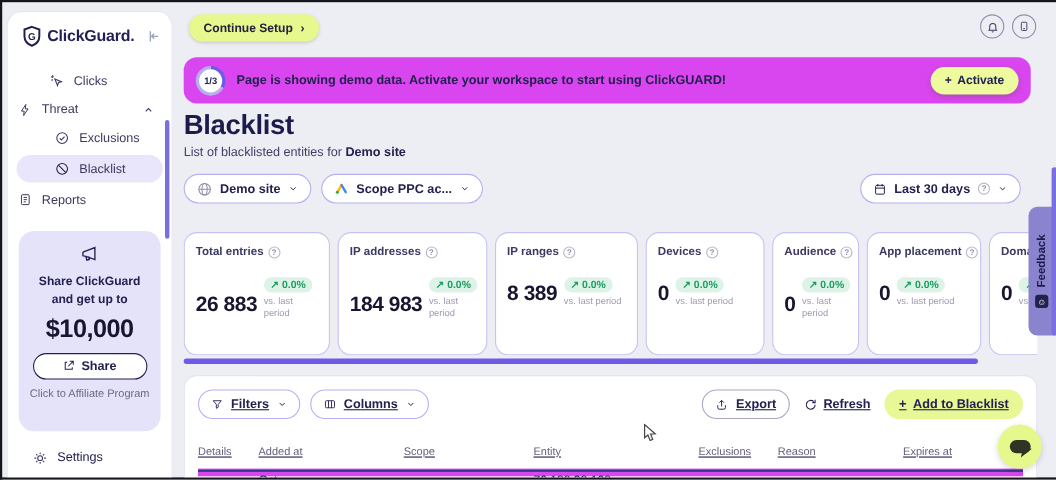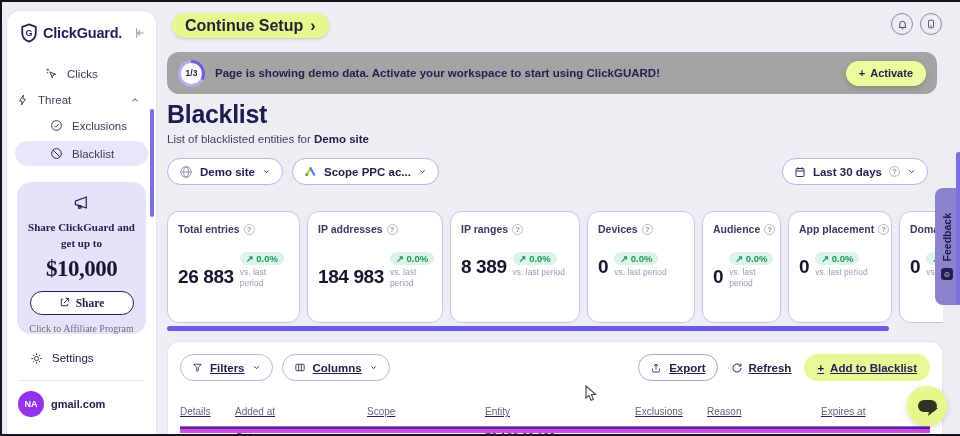--- a/index.html
+++ b/index.html
@@ -30,55 +30,54 @@
   .nav-item .lbl { font-weight:500; }
   .pl-clicks { padding-left:38px; }
   .pl-top { padding-left:10px; }
   .pl-sub { padding-left:43px; }
   .nav-chevron { margin-left:auto; margin-right:16px; color:#3c3a5e; }
   .nav-active {
     background:#e9e6fb; border-radius:999px; margin:3px 8px; height:25px; padding-left:35px;
   }
   .side-scroll { position:absolute; right:2px; top:98px; width:4px; height:108px; background:#7a6fe0; border-radius:3px; }
   .promo {
-    margin:16px 10px 0; background:#e5e3f9; border-radius:14px; padding:13px 8px 0;
+    margin:16px 10px 0; background:#e5e3f9; border-radius:14px; padding:13px 8px 28px;
     text-align:center;
-    font-family:Liberation Serif, serif;
   }
   .promo-line { font-size:11px; font-weight:700; color:#23214f; line-height:1.45; width:110px; margin:6px auto 0; }
   .promo-amount { font-size:23px; font-weight:800; color:#17152f; margin-top:4px; letter-spacing:-0.5px; }
   .share-btn {
     margin:9px auto 0; width:104px; height:24px; background:#fff; border:1px solid #23214f;
     border-radius:999px; display:flex; align-items:center; justify-content:center; gap:6px;
     font-size:11.5px; font-weight:700; cursor:pointer;
   }
   .promo-foot { margin-top:8px; font-size:10px; color:#6b6a85; }
   .settings-row { display:flex; align-items:center; gap:9px; padding-left:23px; margin-top:18px; font-size:11.5px; cursor:pointer; }
   .side-divider { border-top:1px solid #e9e9f2; margin:15px 12px 0; }
   .user-row { display:flex; align-items:center; gap:7px; padding:10px 8px 0 11px; }
   .avatar { width:26px; height:26px; border-radius:50%; background:#9333ea; color:#fff;
     font-size:9px; font-weight:700; display:flex; align-items:center; justify-content:center; flex:none; }
   .user-name { font-size:11px; font-weight:700; color:#23214f; }
 
   
   .continue-btn {
     position:absolute; left:170px; top:11px; height:25px; padding:12px 13px;
     background:#e7f88f; border-radius:999px; display:flex; align-items:center; gap:7px;
-    font-size:16px; font-weight:700; color:#23223a; cursor:pointer;
+    font-size:11px; font-weight:700; color:#23223a; cursor:pointer;
     box-shadow:0 1px 3px rgba(90,90,40,.25);
   }
   .hdr-circle {
     position:absolute; top:11px; width:22px; height:22px; border:1px solid #8d8bb0; border-radius:50%;
     display:flex; align-items:center; justify-content:center; color:#3c3a5e; background:transparent; cursor:pointer;
   }
 
   
   .banner {
     position:absolute; left:165px; top:50px; width:770px; height:42px;
-    background:#a3a3a3; border-radius:12px; display:flex; align-items:center; gap:10px; padding:0 11px;
+    background:#d946ef; border-radius:12px; display:flex; align-items:center; gap:10px; padding:0 11px;
   }
   .step-ring { width:27px; height:27px; border-radius:50%;
     background:conic-gradient(#6d5be8 0 33%, #b6aeee 33% 100%);
     display:flex; align-items:center; justify-content:center; flex:none; }
   .step-inner { width:21px; height:21px; border-radius:50%; background:#fff;
     font-size:8.5px; font-weight:800; color:#23214f; display:flex; align-items:center; justify-content:center; }
   .banner-msg { font-size:11.5px; font-weight:600; color:#23214f; }
   .activate-btn { margin-left:auto; height:25px; padding:0 13px; background:#edfa9e; border-radius:999px;
     display:flex; align-items:center; gap:5px; font-size:11px; font-weight:700; cursor:pointer;
     box-shadow:0 2px 5px rgba(80,80,40,.3); }
@@ -196,20 +195,29 @@
       <span class="lbl">Exclusions</span>
     </div>
     <div class="nav-item nav-active">
       <span class="ic">
         <svg width="13" height="13" viewBox="0 0 24 24" fill="none" stroke="#23214f" stroke-width="1.8">
             <circle cx="12" cy="12" r="9"></circle>
             <path d="M5.8 5.8l12.4 12.4"></path>
           </svg>
       </span>
       <span class="lbl">Blacklist</span>
+    </div>
+    <div class="nav-item pl-top">
+      <span class="ic">
+        <svg width="12" height="13" viewBox="0 0 24 24" fill="none" stroke="#3c3a5e" stroke-width="1.8">
+            <rect x="5" y="3" width="14" height="18" rx="2"></rect>
+            <path d="M9 8h6M9 12h6M9 16h4"></path>
+          </svg>
+      </span>
+      <span class="lbl">Reports</span>
     </div>
   </div>
 
   <div class="side-scroll"></div>
 
   <div class="promo">
     <span class="ic" style="display:inline-block">
       <svg width="17" height="15" viewBox="0 0 24 22" fill="none" stroke="#23214f" stroke-width="1.8">
           <path d="M3 9v5l4 .8M3 9L19 3v16L7 14.8M7 14.8l1.2 5 3.3-.9-.9-4.2"></path>
         </svg>

